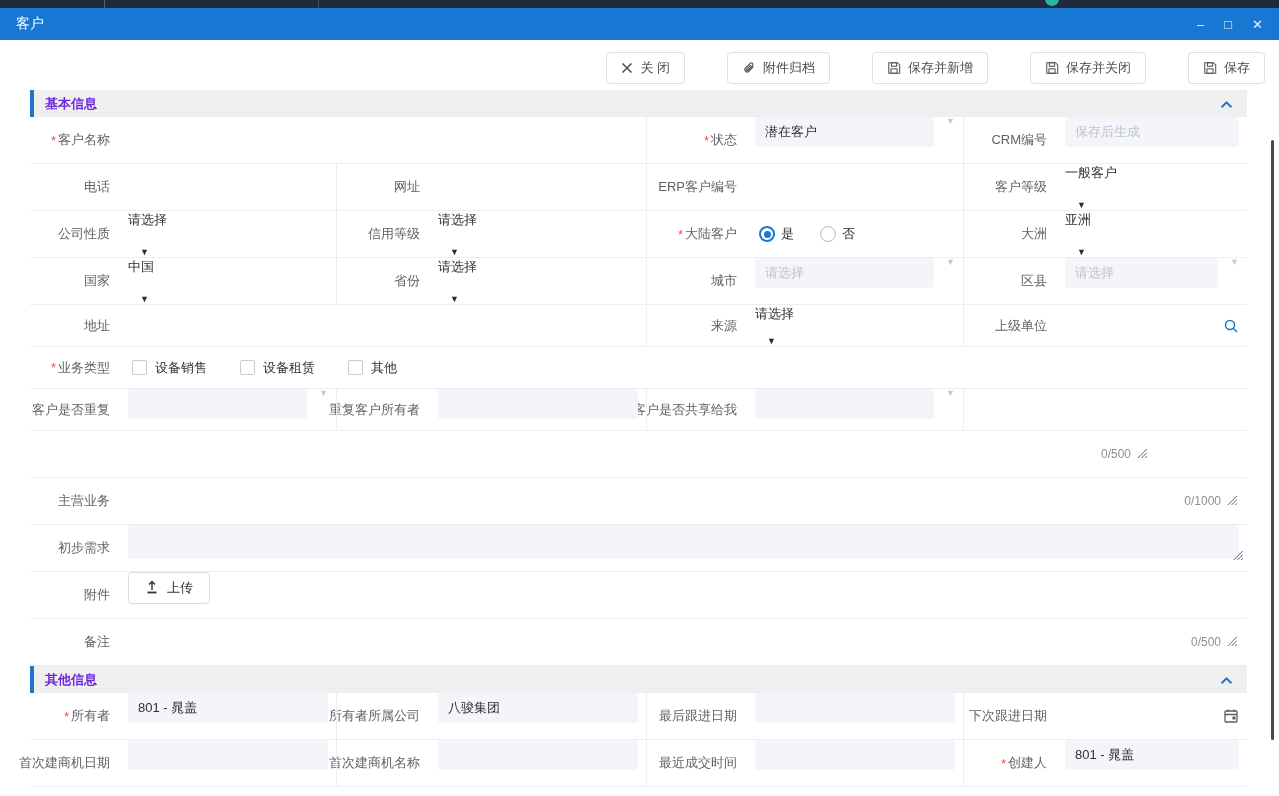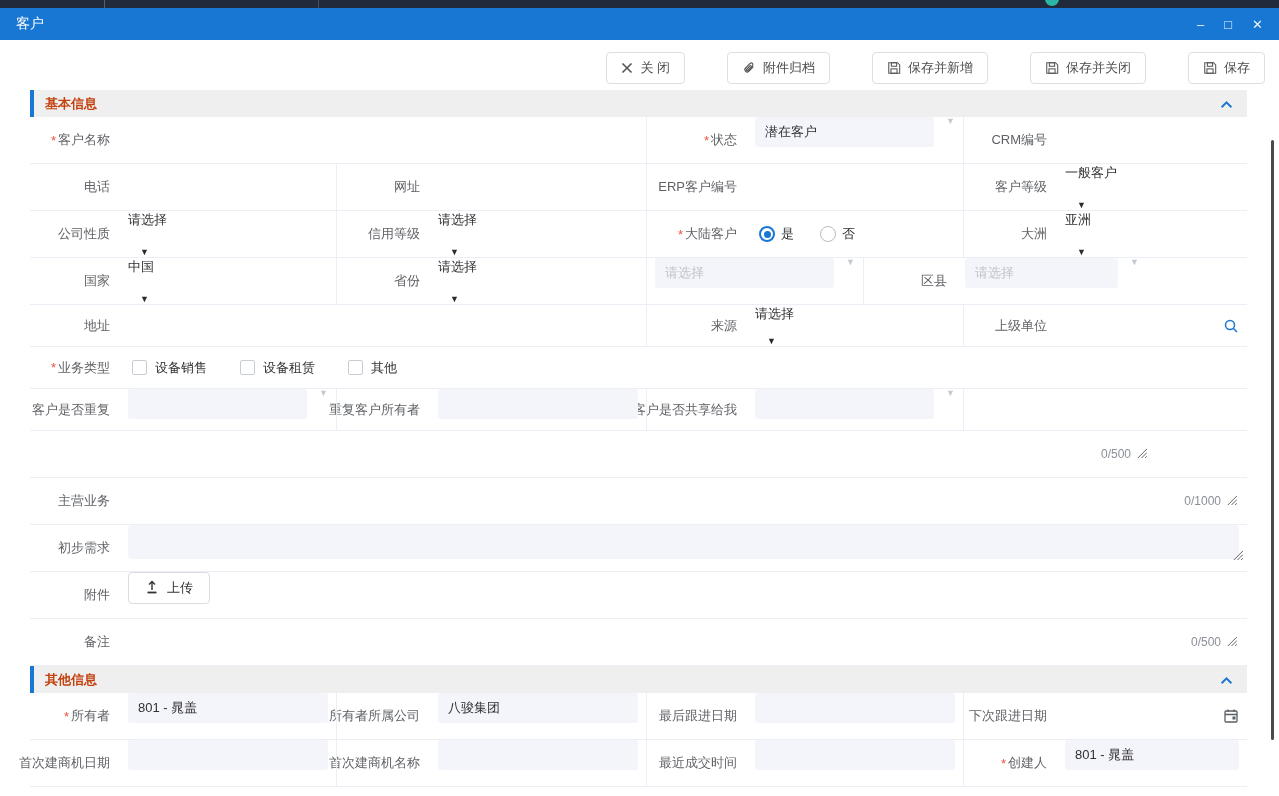--- a/index.html
+++ b/index.html
@@ -21,21 +21,21 @@
 
   
   .toolbar { position: absolute; top: 52px; right: 14px; display: flex; gap: 10px; }
   .tbtn { height: 32px; padding: 0 14px; border: 1px solid #dcdfe6; border-radius: 4px; background: #fff;
           display: flex; align-items: center; gap: 7px; font-size: 13px; color: #4d4d4d; cursor: pointer; margin-left: 32px; }
   .tbtn svg { display: block; }
 
   
   .form { position: absolute; top: 90px; left: 30px; width: 1217px; }
   .sec-header { height: 27px; background: #efefef; border-left: 4px solid #1877d2; display: flex; align-items: center;
-                padding-left: 11px; font-weight: bold; font-size: 13px; color: #c2410c; position: relative; }
+                padding-left: 11px; font-weight: bold; font-size: 13px; color: #6d28d9; position: relative; }
   .sec-header .chev { position: absolute; right: 14px; top: 7px; cursor: pointer; }
 
   .frow { display: flex; align-items: stretch; border-bottom: 1px solid #ebeef5; height: 47px; }
   .frow.h42 { height: 42px; }
   .lbl { display: flex; justify-content: flex-end; align-items: center; white-space: nowrap;
          font-size: 13px; color: #606266; padding-right: 10px; }
   .req { color: #f2503f; margin-right: 2px; }
   .fld { display: flex; padding: 0 8px; position: relative; }
   .sep { border-right: 1px solid #ebeef5; }
 
@@ -168,20 +168,25 @@
         </div>
       <div class="fld w-f3 sep">
         <div class="inp">
             <span>潜在客户</span>
           </div>
         <span class="caret dis">▼</span>
       </div>
       <div class="lbl w-l4">
           <span>CRM编号</span>
         </div>
+      <div class="fld w-f4">
+        <div class="inp">
+            <span class="ph">保存后生成</span>
+          </div>
+      </div>
     </div>
 
     <div class="frow">
       <div class="lbl w-l1">
           <span>电话</span>
         </div>
       <div class="fld w-f1 sep"></div>
       <div class="lbl w-l2">
           <span>网址</span>
         </div>
@@ -247,20 +252,23 @@
         <span class="val">中国</span>
         <span class="caret">▼</span>
       </div>
       <div class="lbl w-l2">
           <span>省份</span>
         </div>
       <div class="fld w-f2 sep between">
         <span class="val ph">请选择</span>
         <span class="caret">▼</span>
       </div>
+      <div class="lbl w-l3">
+          <span>城市</span>
+        </div>
       <div class="fld w-f3 sep">
         <div class="inp">
             <span class="ph">请选择</span>
           </div>
         <span class="caret dis">▼</span>
       </div>
       <div class="lbl w-l4">
           <span>区县</span>
         </div>
       <div class="fld w-f4">

